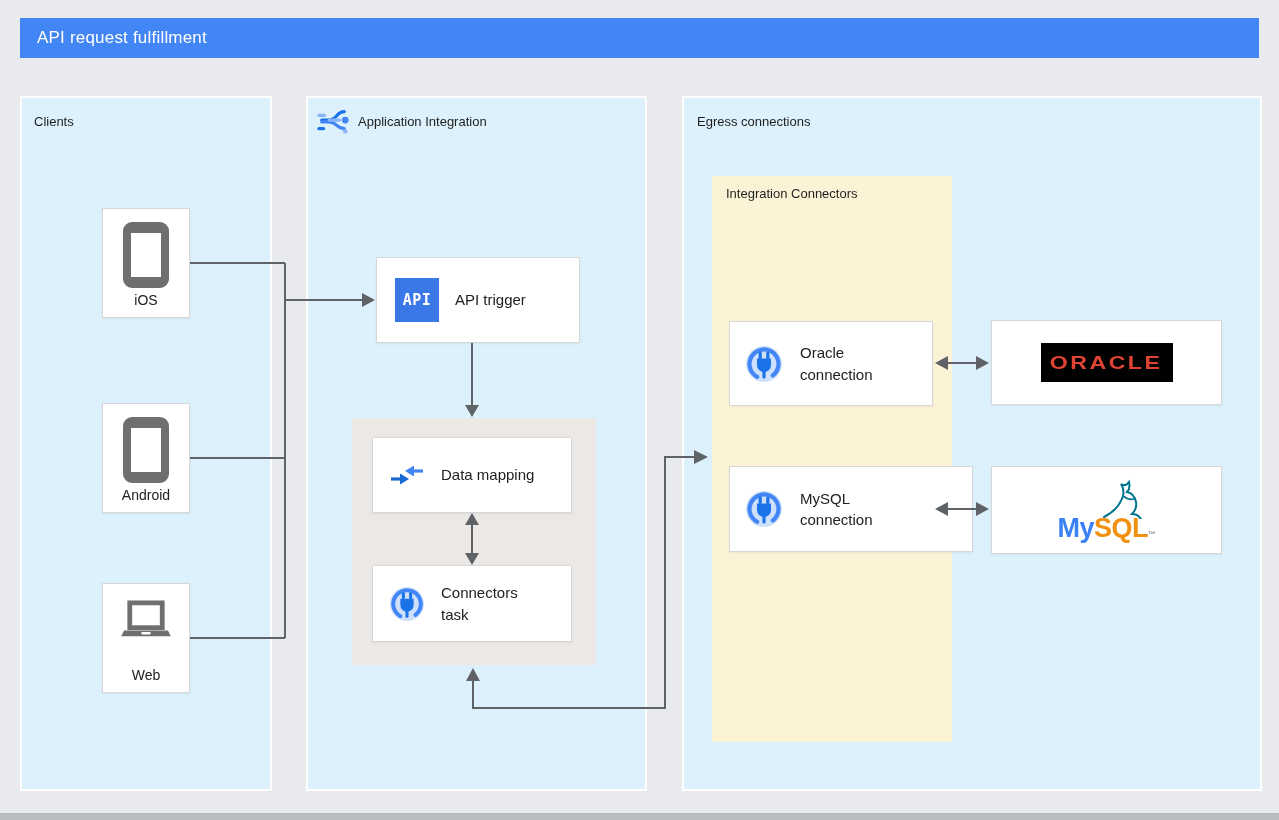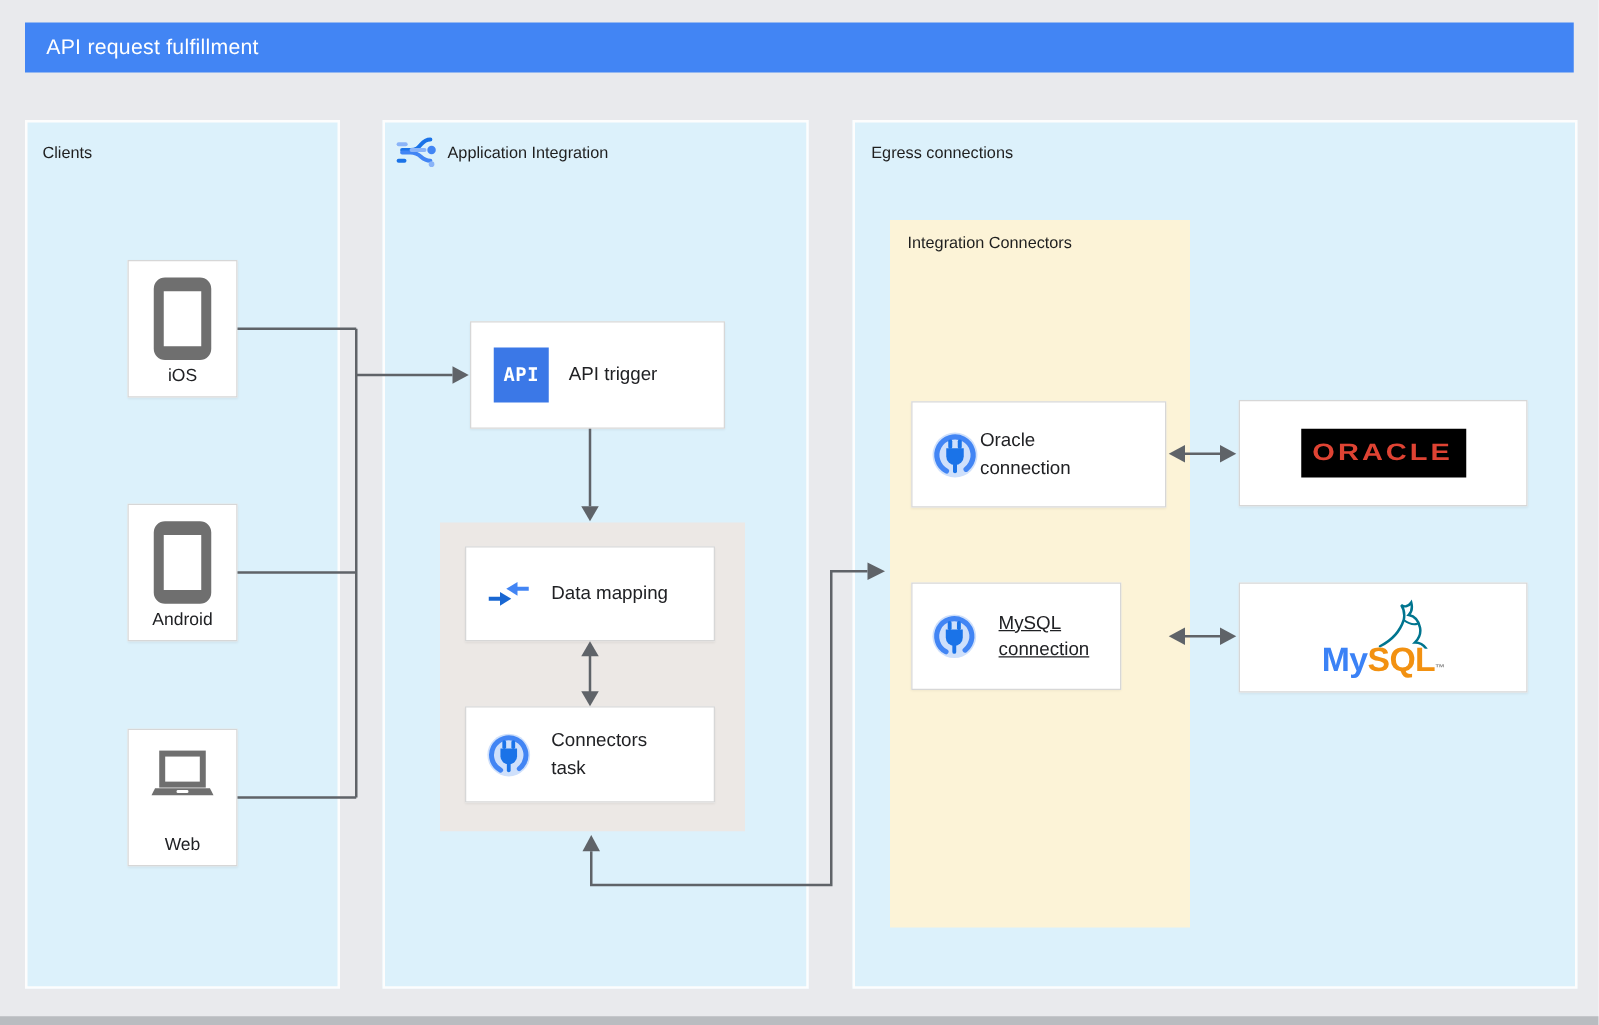--- a/index.html
+++ b/index.html
@@ -136,24 +136,24 @@
     <svg width="38" height="38" viewBox="0 0 40 40" style="margin-left:15px;">
         <use href="#plug-sym"></use>
       </svg>
     <div class="node-label" style="margin-left:15px;width:96px;">Connectors task</div>
   </div>
 
   <div class="abs card node-card" style="left:729px;top:321px;width:204px;height:85px;">
     <svg width="40" height="40" viewBox="0 0 40 40" style="margin-left:14px;">
         <use href="#plug-sym"></use>
       </svg>
-    <div class="node-label" style="width:100px;">Oracle connection</div>
-  </div>
-
-  <div class="abs card node-card" style="left:729px;top:466px;width:168px;height:86px;text-decoration:underline;">
+    <div class="node-label" style="margin-left:16px;width:100px;">Oracle connection</div>
+  </div>
+
+  <div class="abs card node-card" style="left:729px;top:466px;width:244px;height:86px;">
     <svg width="40" height="40" viewBox="0 0 40 40" style="margin-left:14px;">
         <use href="#plug-sym"></use>
       </svg>
     <div class="node-label" style="margin-left:16px;width:100px;">MySQL connection</div>
   </div>
 
   <div class="abs card logo-card" style="left:991px;top:320px;width:231px;height:85px;">
     <div class="oracle-badge">
       <span class="oracle-text">ORACLE</span>
     </div>

